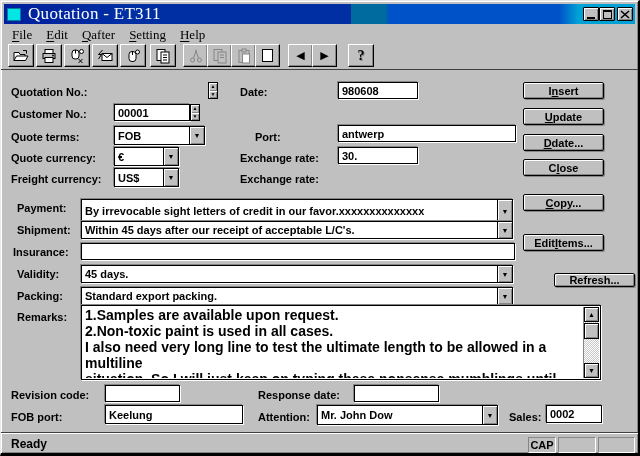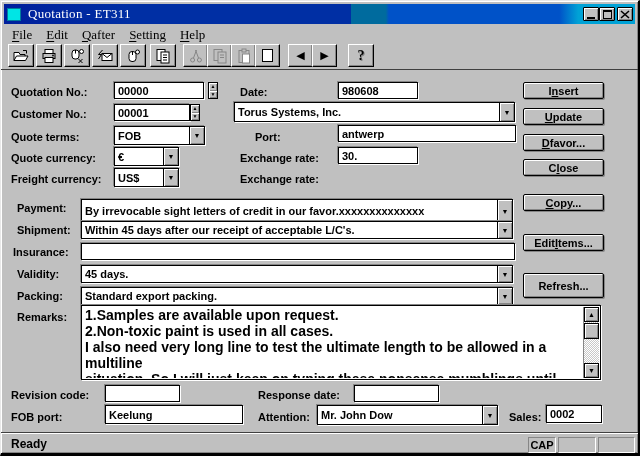--- a/index.html
+++ b/index.html
@@ -12,21 +12,21 @@
     box-shadow:inset 1px 1px 0 #fff,inset -1px -1px 0 #868686;
     overflow:hidden;
   }
   
   .titlebar{
     position:absolute;left:3px;top:3px;right:3px;height:20px;
     background:linear-gradient(90deg,#001f9c 0%,#002fa4 20%,#002fa4 55%,#006b9e 55%,#006b9e 60.5%,#0052c8 61%,#0052c8 88%,#00a2d6 91%,#00a2d6 100%);
     display:flex;align-items:center;
   }
   .app-icon{width:14px;height:13px;margin-left:3px;background:#00e5e5;border:1px solid #007d9c;}
-  .title{color:#fff;font-family:"Liberation Serif",serif;font-weight:normal;font-size:13px;margin-left:7px;letter-spacing:.3px;}
+  .title{color:#fff;font-family:"Liberation Serif",serif;font-weight:normal;font-size:17px;margin-left:7px;letter-spacing:.3px;}
   .winbtns{margin-left:auto;display:flex;align-items:center;margin-right:2px;}
   .wbtn{width:16px;height:14px;background:#c0c0c0;border:1px solid #000;border-radius:1px;
     box-shadow:inset 1px 1px 0 #fff,inset -1px -1px 0 #868686;
     display:flex;align-items:center;justify-content:center;margin-left:0;}
   .wbtn.close{margin-left:2px;}
   .g-min{width:8px;height:2px;background:#000;margin-top:7px;}
   .g-max{width:9px;height:9px;border:1px solid #000;border-top:2px solid #000;}
   
   .menubar{position:absolute;left:4px;top:25px;right:4px;height:17px;display:flex;align-items:center;
     font-family:"Liberation Serif",serif;font-weight:normal;font-size:13px;}
@@ -201,21 +201,20 @@
     <button class="tbtn" style="left:311px;width:25px">
       <span class="glyph">▶</span>
     </button>
     <button class="tbtn" style="left:347px">
       <span class="qmark">?</span>
     </button>
   </div>
   <div class="sep-line" style="top:68px"></div>
 
   <span class="lbl" style="left:10px;top:85px">Quotation No.:</span>
-  <input class="field" style="left: 113px; top: 81px; width: 90px; height: 17px;" value="00000">
   <span class="spin" style="left:207px;top:81px;height:17px">
       <span>▲</span>
       <span>▼</span>
     </span>
 
   <span class="lbl" style="left:10px;top:107px">Customer No.:</span>
   <input class="field" style="left: 113px; top: 103px; width: 76px; height: 17px;" value="00001">
   <span class="spin" style="left:189px;top:103px;height:17px">
       <span>▲</span>
       <span>▼</span>
@@ -235,24 +234,20 @@
 
   <span class="lbl" style="left:10px;top:172px">Freight currency:</span>
   <div class="combo" style="left:113px;top:167px;width:65px;height:19px">
     <span class="ctext">US$</span>
     <span class="carrow">▼</span>
   </div>
 
   <span class="lbl" style="left:239px;top:85px">Date:</span>
   <input class="field" style="left: 337px; top: 81px; width: 80px; height: 17px;" value="980608">
 
-  <div class="combo" style="left:233px;top:101px;width:281px;height:20px">
-    <span class="ctext">Torus Systems, Inc.</span>
-    <span class="carrow">▼</span>
-  </div>
 
   <span class="lbl" style="left:254px;top:130px">Port:</span>
   <input class="field" style="left: 337px; top: 124px; width: 178px; height: 17px;" value="antwerp">
 
   <span class="lbl" style="left:239px;top:151px">Exchange rate:</span>
   <input class="field" style="left: 337px; top: 146px; width: 80px; height: 17px;" value="30.">
 
   <span class="lbl" style="left:239px;top:172px">Exchange rate:</span>
 
   <button class="btn" style="left:522px;top:81px;width:81px;height:17px">
@@ -261,38 +256,38 @@
       <span>sert</span>
     </button>
   <button class="btn" style="left:522px;top:107px;width:81px;height:17px">
       <span></span>
       <u>U</u>
       <span>pdate</span>
     </button>
   <button class="btn" style="left:522px;top:133px;width:81px;height:17px">
       <span></span>
       <u>D</u>
-      <span>favor...</span>
+      <span>date...</span>
     </button>
   <button class="btn" style="left:522px;top:158px;width:81px;height:17px">
       <span>C</span>
       <u>l</u>
       <span>ose</span>
     </button>
   <button class="btn" style="left:522px;top:193px;width:81px;height:17px">
       <span></span>
       <u>C</u>
       <span>opy...</span>
     </button>
   <button class="btn" style="left:522px;top:233px;width:81px;height:17px">
       <span>Edit </span>
       <u>I</u>
       <span>tems...</span>
     </button>
-  <button class="btn" style="left:522px;top:272px;width:81px;height:25px">
+  <button class="btn" style="left:553px;top:272px;width:81px;height:14px">
       <span></span>
       <u></u>
       <span>Refresh...</span>
     </button>
 
   <span class="lbl" style="left:16px;top:201px">Payment:</span>
   <div class="combo" style="left:80px;top:198px;width:432px;height:24px">
     <span class="ctext">By irrevocable sight letters of credit in our favor.xxxxxxxxxxxxxx</span>
     <span class="carrow">▼</span>
   </div>

